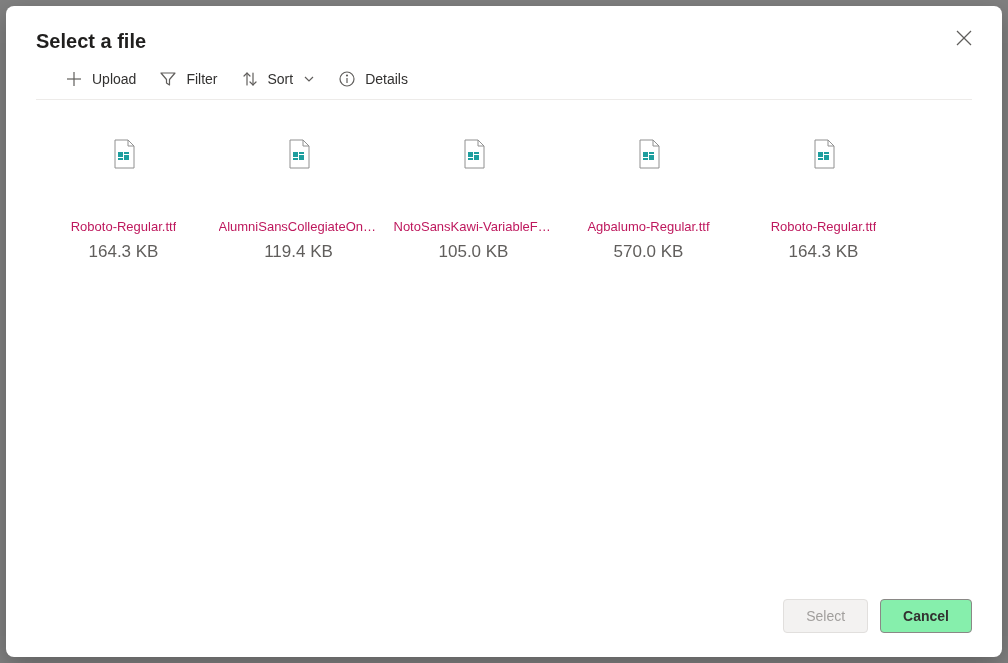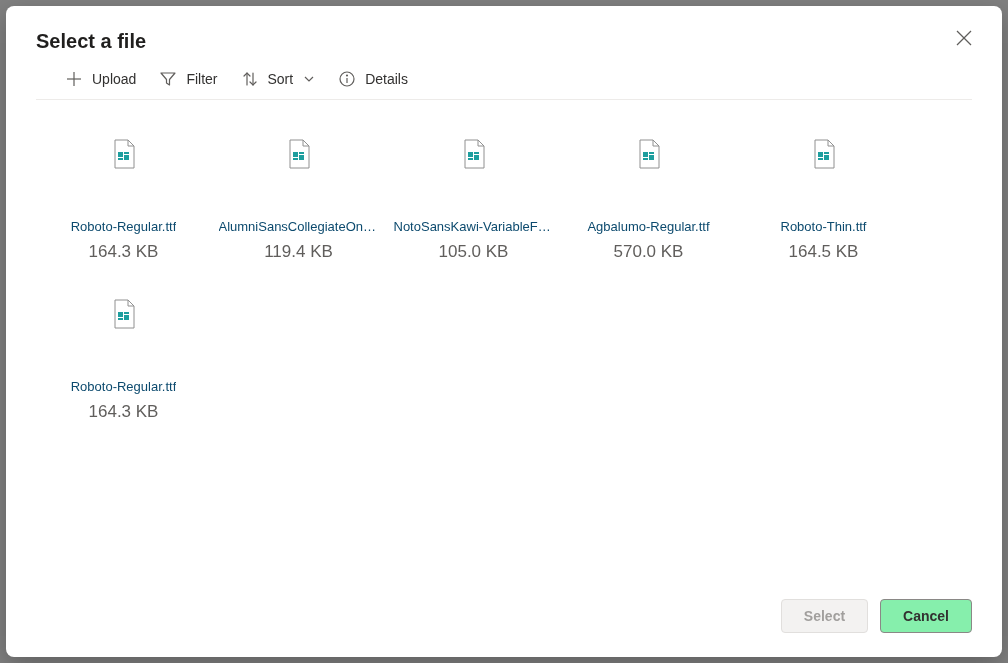--- a/index.html
+++ b/index.html
@@ -76,21 +76,21 @@
       align-items: center;
       text-align: center;
       padding: 8px 4px;
       cursor: pointer;
       border-radius: 2px;
     }
     .file-icon { margin-bottom: 48px; }
     .file-icon svg { display: block; }
     .file-name {
       font-size: 13px;
-      color: #0c4a6e;
+      color: #be185d;
       max-width: 160px;
       white-space: nowrap;
       overflow: hidden;
       text-overflow: ellipsis;
       line-height: 1.4;
     }
     .file-size {
       font-size: 17px;
       color: #605e5c;
       margin-top: 6px;
@@ -111,21 +111,21 @@
       border: 1px solid #8a8886;
       background: #86efac;
       color: #323130;
       cursor: pointer;
     }
     .btn-primary {
       border: 1px solid #e1dfdd;
       background: #f3f2f1;
       color: #a19f9d;
       cursor: default;
-      font-weight: 700;
+      font-weight: 400;
     }
   </style>
 </head>
 <body>
 
 <div class="dialog">
 
   <div class="header">
     <h1 class="title">Select a file</h1>
     <div class="close-btn">
@@ -234,34 +234,20 @@
     <div class="file-icon">
 <svg width="32" height="32" viewBox="0 0 32 32" fill="none">
   <path d="M7 2 H20 L26 8 V30 H7 Z" stroke="#909090" stroke-width="1" fill="#ffffff"></path>
   <path d="M20 2 V8 H26" stroke="#909090" stroke-width="1" fill="none"></path>
   <rect x="10" y="14" width="5" height="5" fill="#1e9e9e"></rect>
   <rect x="16" y="14" width="5" height="2" fill="#1e9e9e"></rect>
   <rect x="16" y="17" width="5" height="5" fill="#1e9e9e"></rect>
   <rect x="10" y="20" width="5" height="2" fill="#1e9e9e"></rect>
 </svg>
           </div>
-    <div class="file-name">Roboto-Thin.ttf</div>
-    <div class="file-size">164.5 KB</div>
-  </div>
-        <div class="file-tile">
-    <div class="file-icon">
-<svg width="32" height="32" viewBox="0 0 32 32" fill="none">
-  <path d="M7 2 H20 L26 8 V30 H7 Z" stroke="#909090" stroke-width="1" fill="#ffffff"></path>
-  <path d="M20 2 V8 H26" stroke="#909090" stroke-width="1" fill="none"></path>
-  <rect x="10" y="14" width="5" height="5" fill="#1e9e9e"></rect>
-  <rect x="16" y="14" width="5" height="2" fill="#1e9e9e"></rect>
-  <rect x="16" y="17" width="5" height="5" fill="#1e9e9e"></rect>
-  <rect x="10" y="20" width="5" height="2" fill="#1e9e9e"></rect>
-</svg>
-          </div>
     <div class="file-name">Roboto-Regular.ttf</div>
     <div class="file-size">164.3 KB</div>
   </div>
       </div>
   </div>
 
   <div class="footer">
     <button class="btn btn-primary" disabled="">Select</button>
     <button class="btn">Cancel</button>
   </div>

